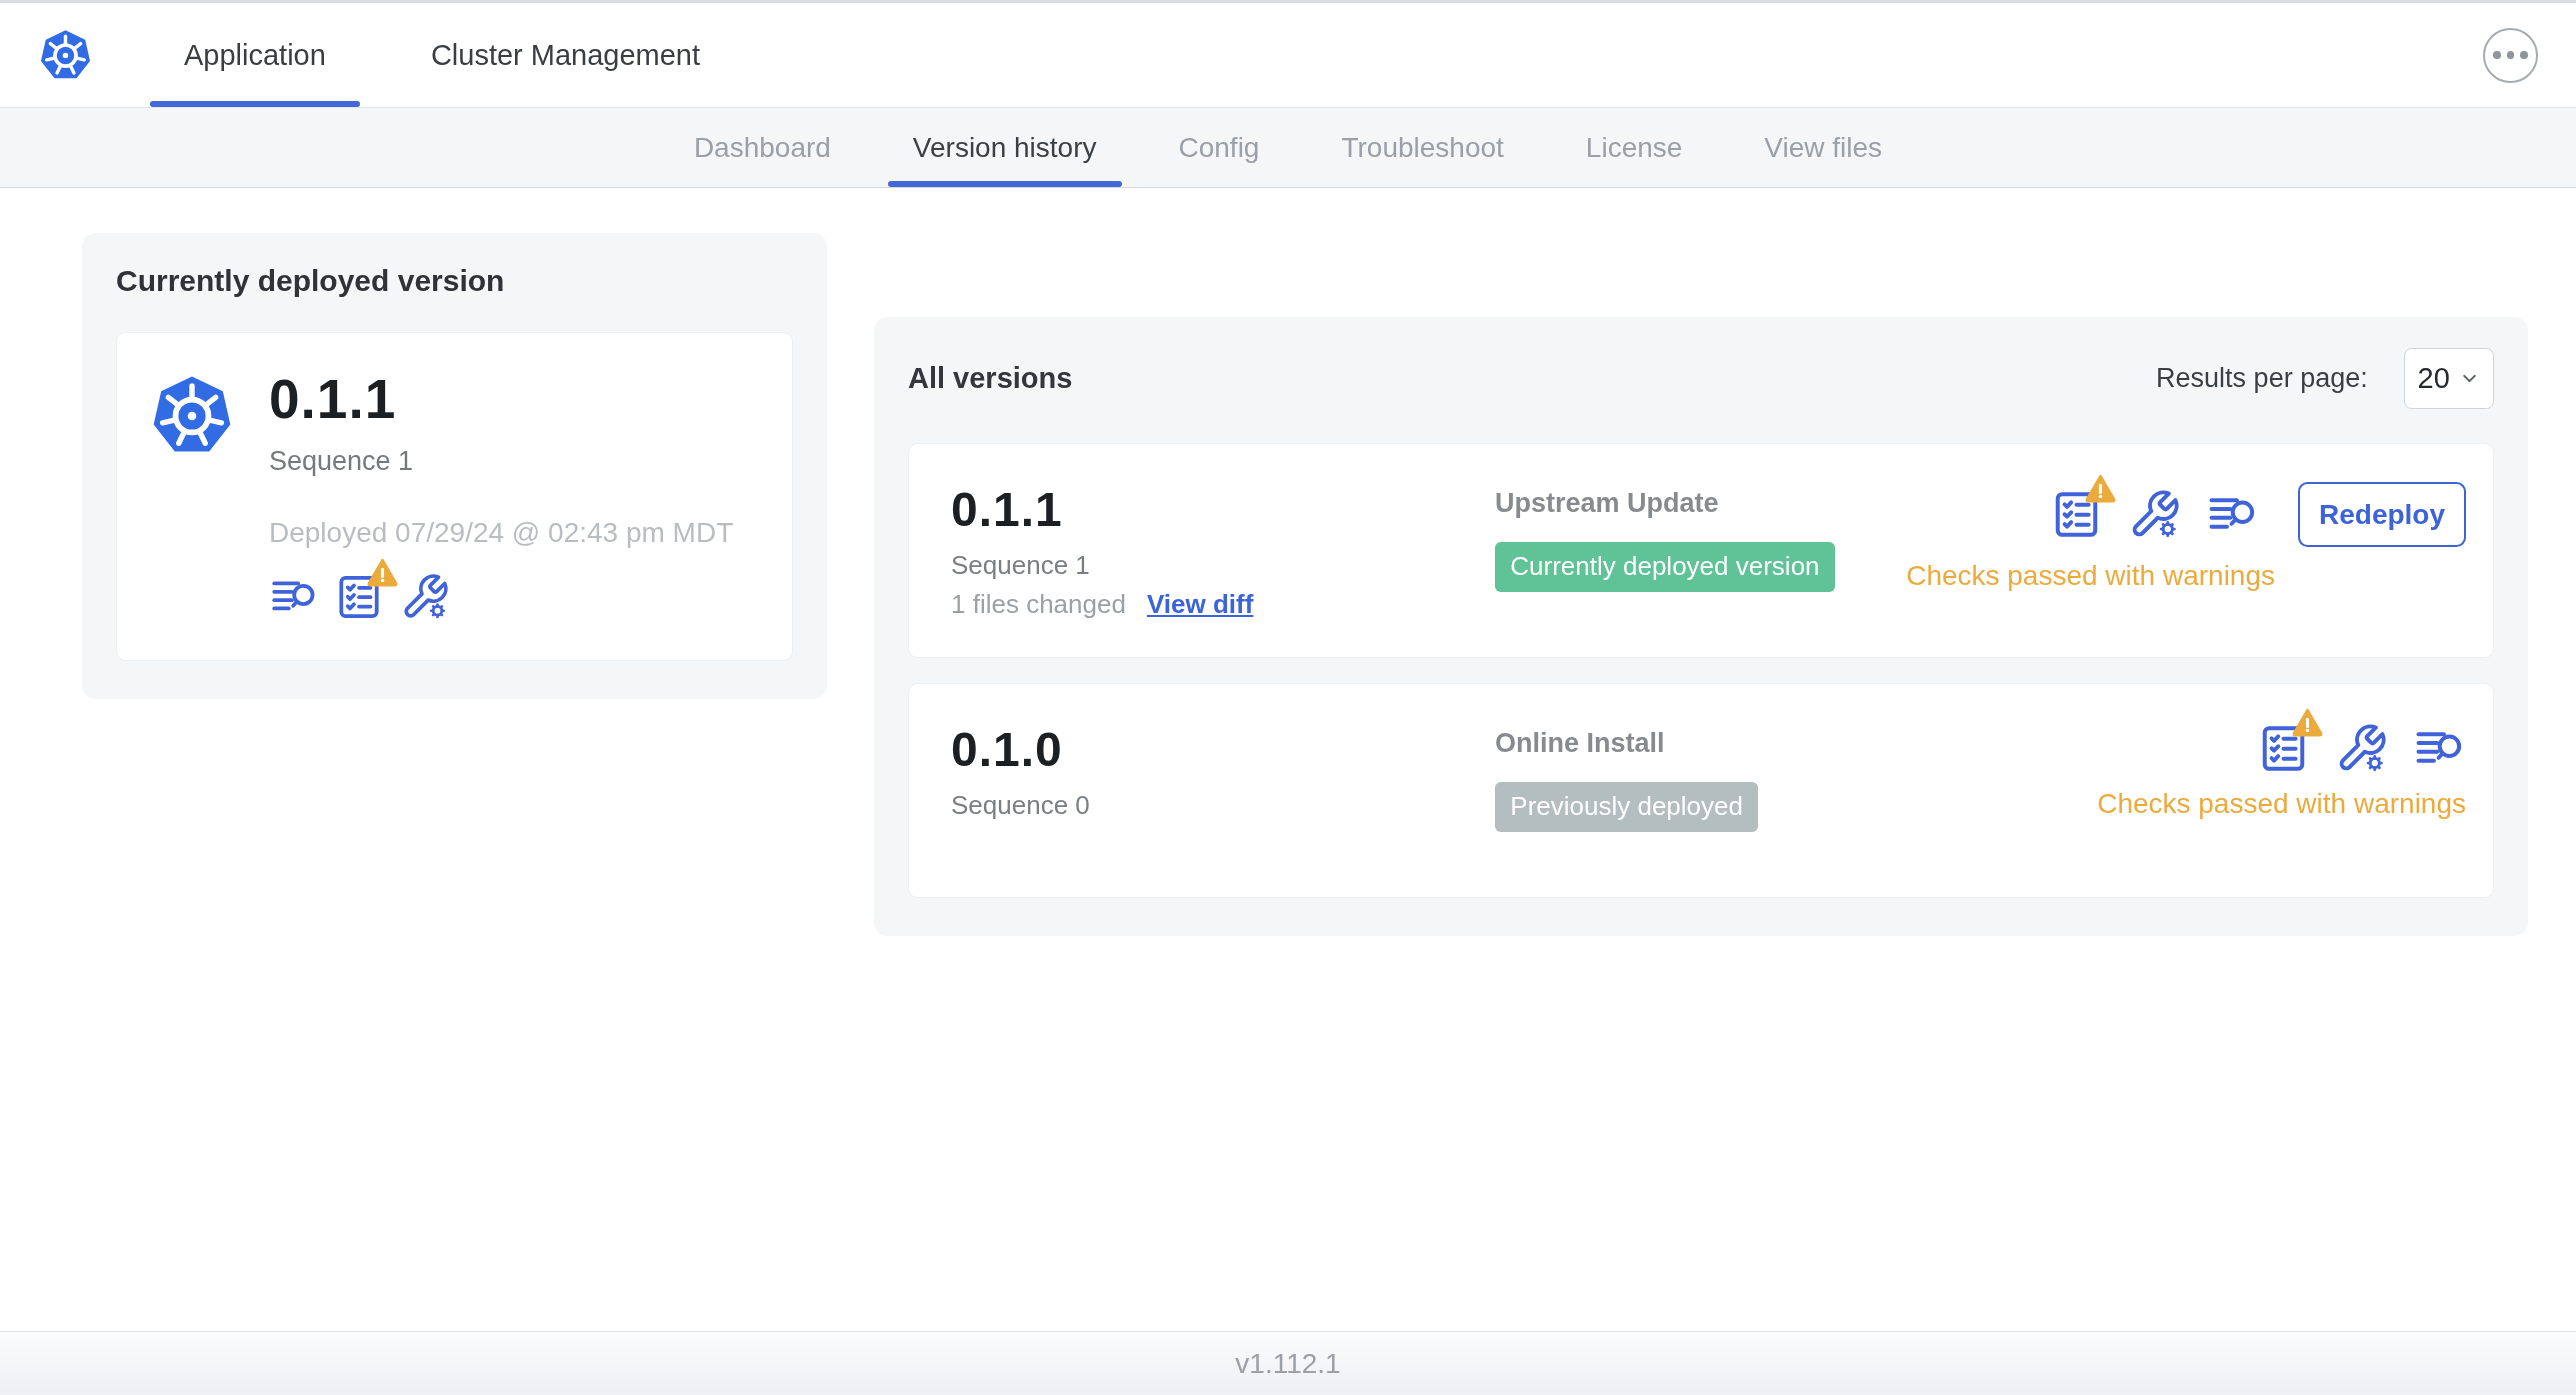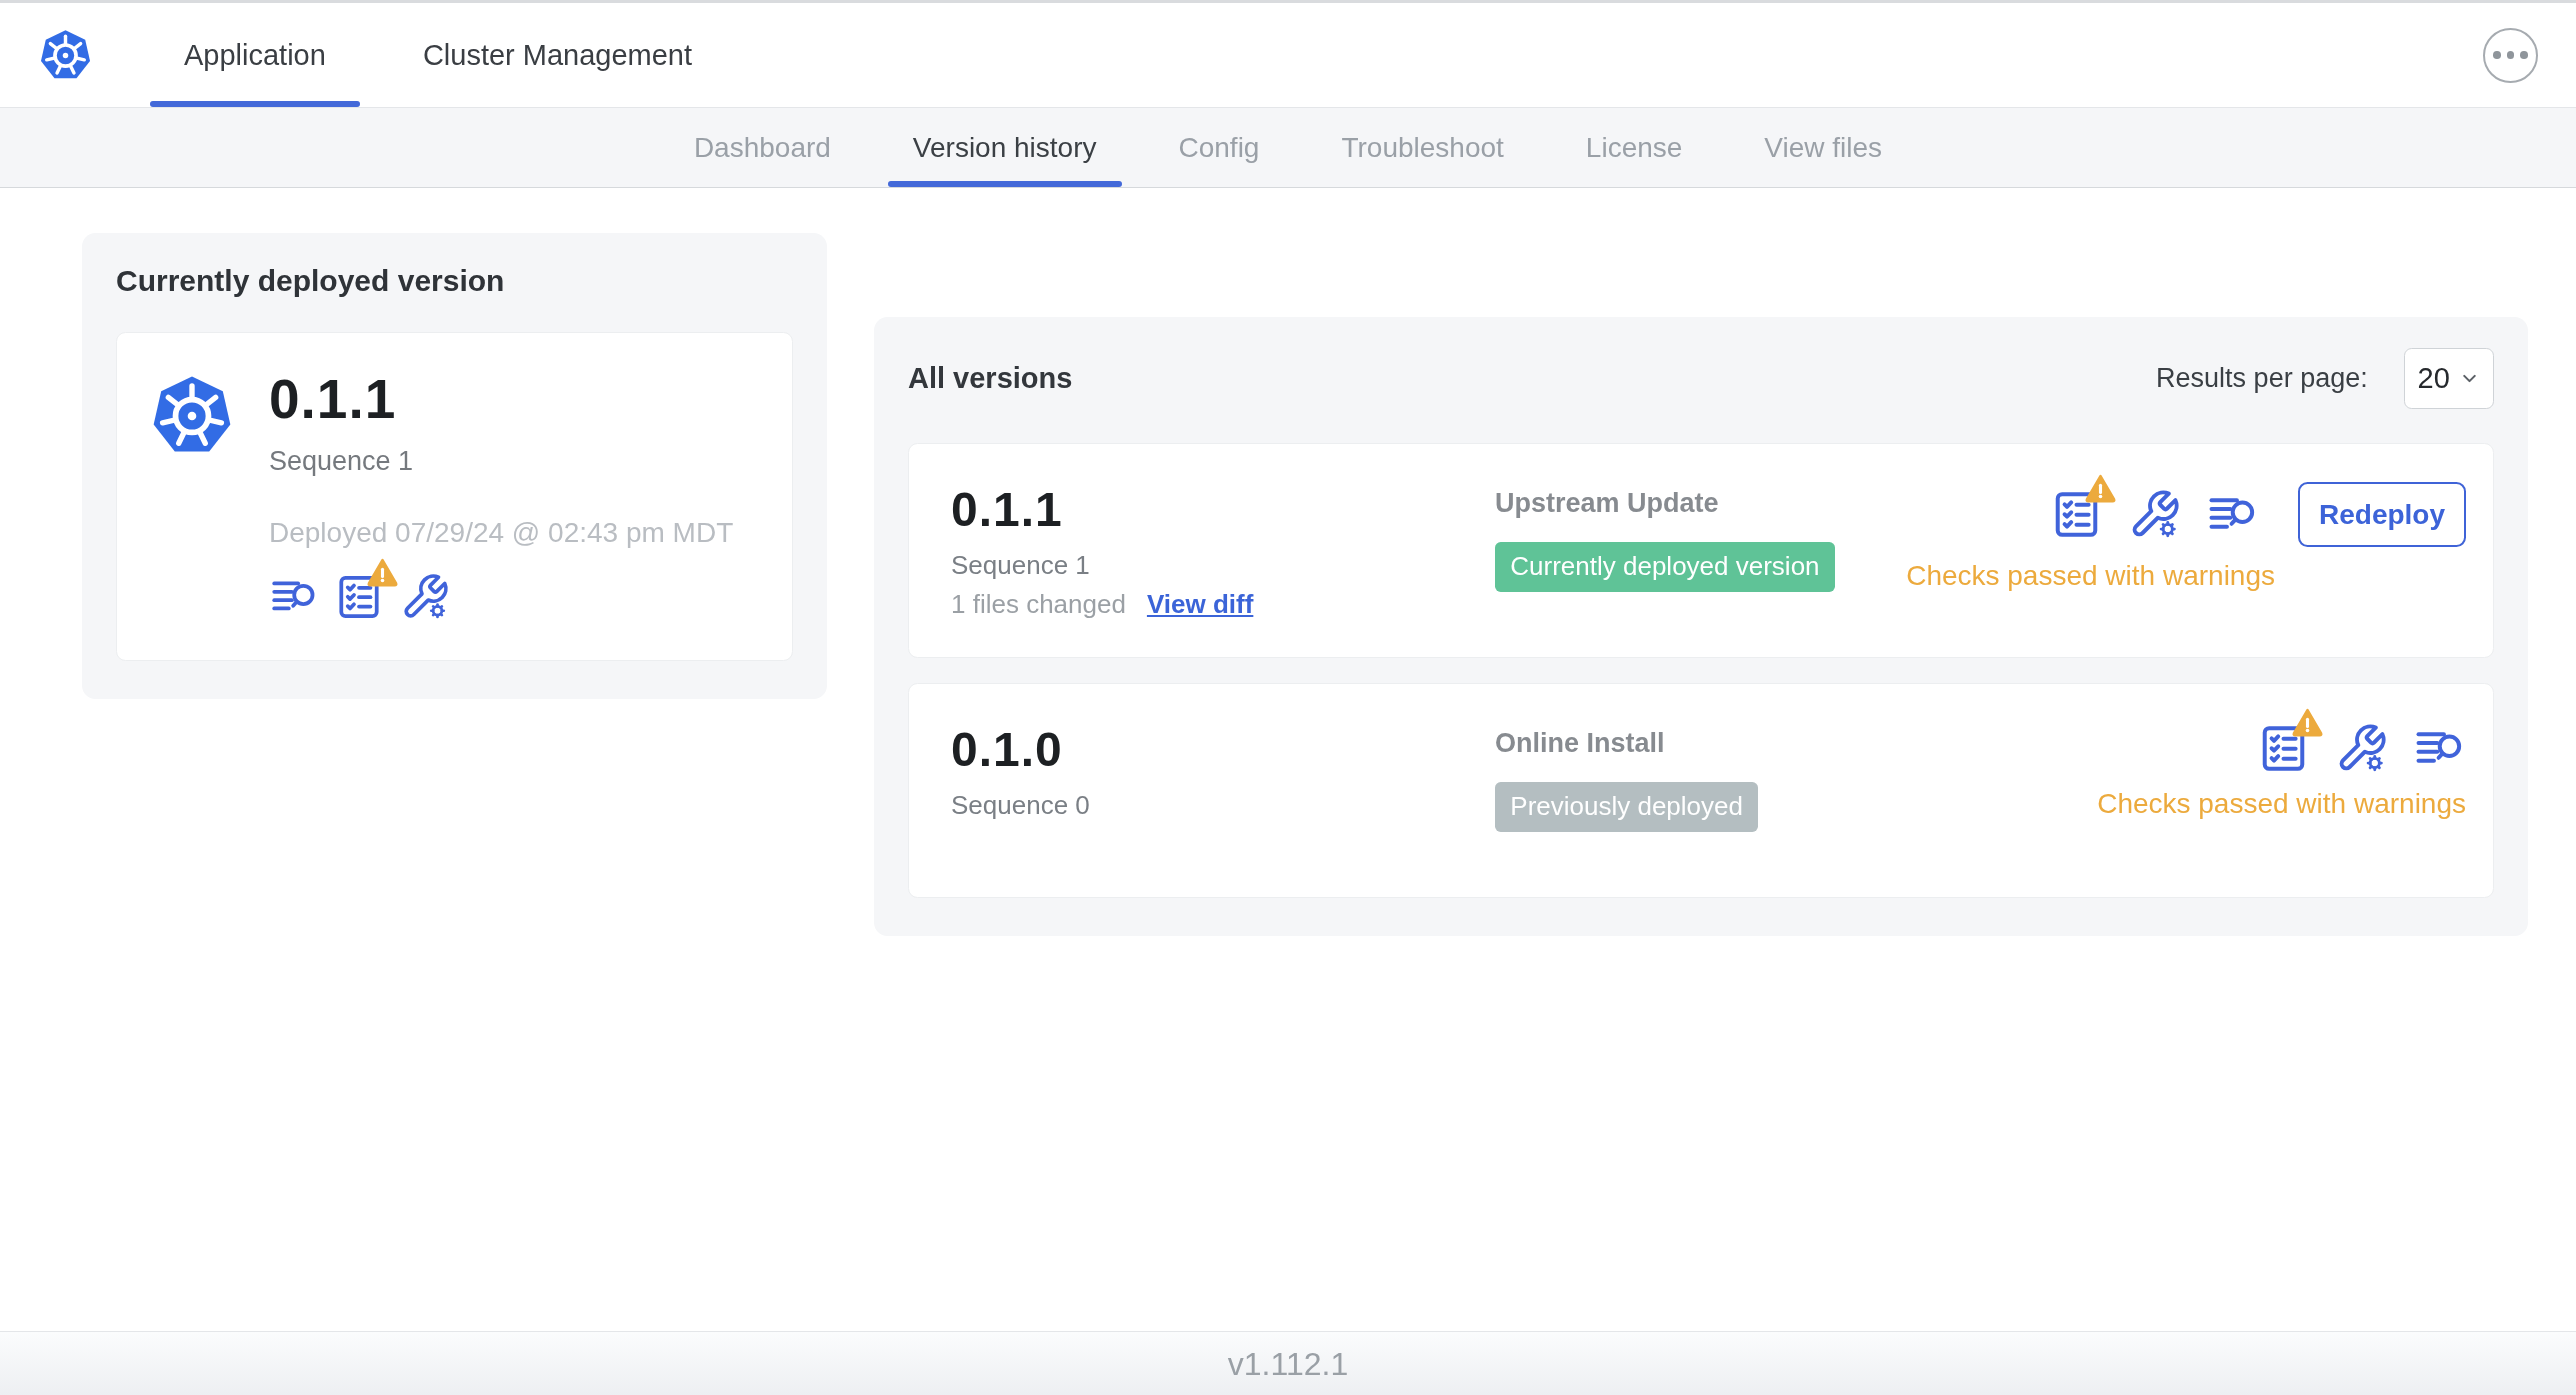--- a/index.html
+++ b/index.html
@@ -11,21 +11,21 @@
     border-top:3.8px solid #d9dbde;
   }
 
   
   .topbar {
     height:105px; background:#fff; border-bottom:1px solid #e4e6e9;
     display:flex; align-items:stretch; padding:0 38px; flex:none;
   }
   .brand { display:flex; align-items:center; margin-right:57px; }
   .brand svg { width:55px; height:55px; display:block; }
-  .top-tabs { display:flex; align-items:stretch; gap:29px; }
+  .top-tabs { display:flex; align-items:stretch; gap:37px; }
   .top-tab {
     position:relative; display:flex; align-items:center; padding:0 34px;
     font-size:29px; color:#3a3e43; cursor:pointer; white-space:nowrap;
   }
   .top-tab.active::after {
     content:""; position:absolute; left:0; right:0; bottom:0; height:5.7px;
     background:#4369d9; border-radius:2.9px;
   }
   .menu-btn {
     margin-left:auto; align-self:center; width:55px; height:55px;
@@ -124,21 +124,21 @@
     font-family:"Liberation Sans", sans-serif; cursor:pointer;
   }
   .vr-status { margin-top:13px; font-size:28px; color:#ecaa3d; cursor:pointer; }
   .vr-status.offset { padding-right:191px; }
 
   
   footer {
     margin-top:auto; height:65px; border-top:1px solid #e4e6e9;
     background:linear-gradient(180deg,#fbfcfd,#edeff2);
     display:flex; align-items:center; justify-content:center;
-    font-size:32px; color:#9aa0a6; flex:none;
+    font-size:28px; color:#9aa0a6; flex:none;
   }
 
   .ic { stroke:#4063da; fill:none; stroke-width:1.8; stroke-linecap:round; stroke-linejoin:round; }
 </style>
 </head>
 <body>
 
 <svg width="0" height="0" style="position:absolute">
   <defs>
     <g id="k8s-logo">

